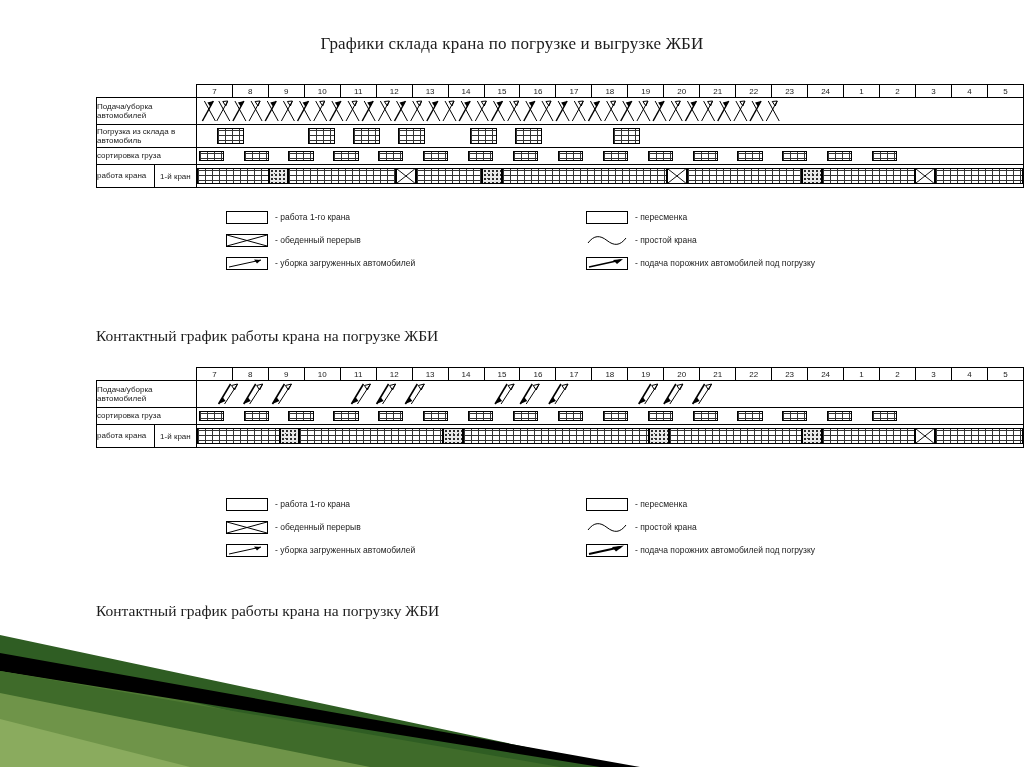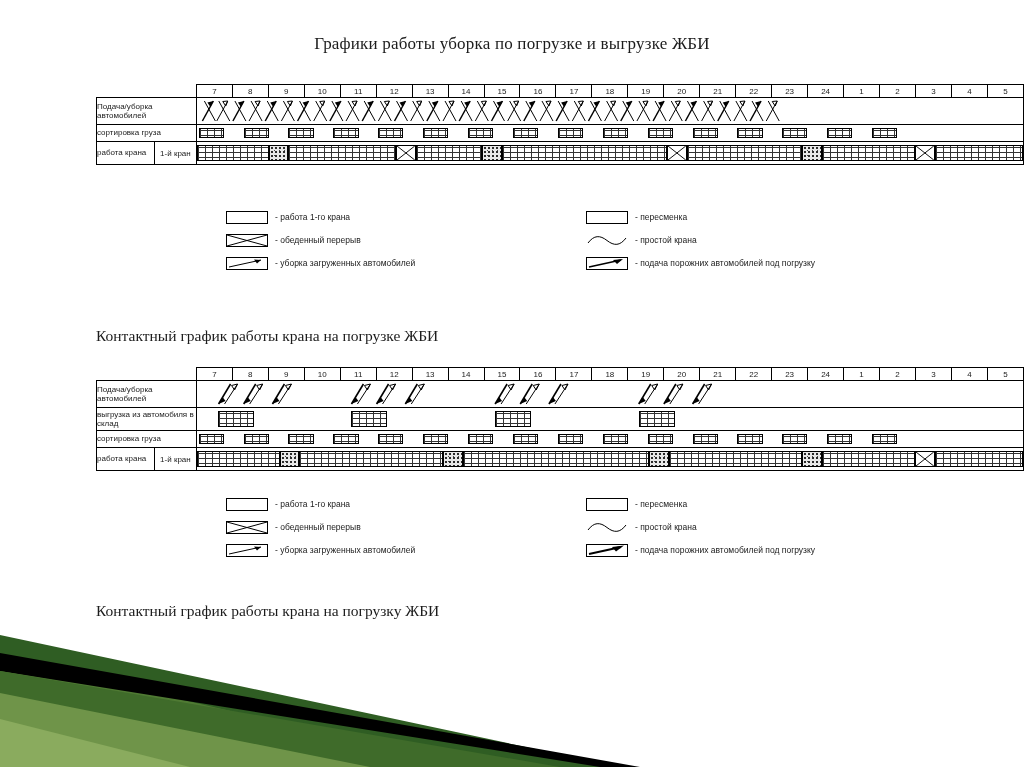--- a/index.html
+++ b/index.html
@@ -163,21 +163,21 @@
     font-family: "Liberation Serif", serif;
     font-size: 15.5px;
     color: #1c1c1c;
   }
   .caption.c1 { top: 327px; font-family: Liberation Serif, serif; }
   .caption.c2 { top: 602px; }
 </style>
 </head>
 <body>
 
-<div class="slide-title">Графики работы уборка по погрузке и выгрузке ЖБИ</div>
+<div class="slide-title">Графики склада крана по погрузке и выгрузке ЖБИ</div>
 
 <div class="chart-block first">
   <table class="gantt">
     <colgroup>
       <col style="width:58px">
         <col style="width:42px">
       <col span="23" style="width:36px">
     </colgroup>
     <tbody>
         <tr>
@@ -315,20 +315,34 @@
                 <line x1="538.9" y1="3" x2="549.9" y2="23" stroke="#000" stroke-width="1"></line>
                 <line x1="553.0608695652173" y1="23" x2="564.0608695652173" y2="3" stroke="#000" stroke-width="1.5"></line>
                 <polygon points="564.0608695652173,3 558.0608695652173,4.5 561.0608695652173,9" fill="#000"></polygon>
                 <line x1="555.0608695652173" y1="3" x2="566.0608695652173" y2="23" stroke="#000" stroke-width="1"></line>
                 <line x1="569.2217391304347" y1="23" x2="580.2217391304347" y2="3" stroke="#000" stroke-width="1"></line>
                 <polygon points="580.2217391304347,3 575.2217391304347,3.5 578.2217391304347,8" fill="none" stroke="#000"></polygon>
                 <line x1="571.2217391304347" y1="3" x2="582.2217391304347" y2="23" stroke="#000" stroke-width="1"></line>
               </svg></div>
       </td>
     </tr>
+    <tr class="r-load">
+      <td class="rowlabel thin" colspan="2">Погрузка из склада в автомобиль</td>
+      <td colspan="23" style="position:relative">
+        <div class="overlay" id="ov-c1-load">
+              <div class="bar pat-brick" style="left: 19.7522px; width: 26.9348px;"></div>
+              <div class="bar pat-brick" style="left: 111.33px; width: 26.9348px;"></div>
+              <div class="bar pat-brick" style="left: 156.222px; width: 26.9348px;"></div>
+              <div class="bar pat-brick" style="left: 201.113px; width: 26.9348px;"></div>
+              <div class="bar pat-brick" style="left: 272.939px; width: 26.9348px;"></div>
+              <div class="bar pat-brick" style="left: 317.83px; width: 26.9348px;"></div>
+              <div class="bar pat-brick" style="left: 416.591px; width: 26.9348px;"></div>
+            </div>
+      </td>
+    </tr>
     <tr class="r-sort">
       <td class="rowlabel thin" colspan="2">сортировка груза</td>
       <td colspan="23" style="position:relative">
         <div class="overlay" id="ov-c1-sort">
               <div class="bar pat-brick" style="left: 1.79565px; width: 25.1391px;"></div>
               <div class="bar pat-brick" style="left: 46.687px; width: 25.1391px;"></div>
               <div class="bar pat-brick" style="left: 91.5783px; width: 25.1391px;"></div>
               <div class="bar pat-brick" style="left: 136.47px; width: 25.1391px;"></div>
               <div class="bar pat-brick" style="left: 181.361px; width: 25.1391px;"></div>
               <div class="bar pat-brick" style="left: 226.252px; width: 25.1391px;"></div>
@@ -514,31 +528,20 @@
                 <polygon points="466.86956521739125,23 473.86956521739125,20 470.86956521739125,16" fill="#000"></polygon>
                 <line x1="472.86956521739125" y1="23" x2="485.86956521739125" y2="3" stroke="#000" stroke-width="1"></line>
                 <polygon points="485.86956521739125,3 479.86956521739125,4.5 482.86956521739125,9" fill="none" stroke="#000"></polygon>
                 <line x1="507.6" y1="3" x2="495.6" y2="23" stroke="#000" stroke-width="1.6"></line>
                 <polygon points="495.6,23 502.6,20 499.6,16" fill="#000"></polygon>
                 <line x1="501.6" y1="23" x2="514.6" y2="3" stroke="#000" stroke-width="1"></line>
                 <polygon points="514.6,3 508.6,4.5 511.6,9" fill="none" stroke="#000"></polygon>
               </svg></div>
       </td>
     </tr>
-    <tr class="r-load">
-      <td class="rowlabel thin" colspan="2">выгрузка из автомобиля в склад</td>
-      <td colspan="23" style="position:relative">
-        <div class="overlay" id="ov-c2-load">
-              <div class="bar pat-brick" style="left: 21.5478px; width: 35.913px;"></div>
-              <div class="bar pat-brick" style="left: 154.426px; width: 35.913px;"></div>
-              <div class="bar pat-brick" style="left: 298.078px; width: 35.913px;"></div>
-              <div class="bar pat-brick" style="left: 441.73px; width: 35.913px;"></div>
-            </div>
-      </td>
-    </tr>
     <tr class="r-sort">
       <td class="rowlabel thin" colspan="2">сортировка груза</td>
       <td colspan="23" style="position:relative">
         <div class="overlay" id="ov-c2-sort">
               <div class="bar pat-brick" style="left: 1.79565px; width: 25.1391px;"></div>
               <div class="bar pat-brick" style="left: 46.687px; width: 25.1391px;"></div>
               <div class="bar pat-brick" style="left: 91.5783px; width: 25.1391px;"></div>
               <div class="bar pat-brick" style="left: 136.47px; width: 25.1391px;"></div>
               <div class="bar pat-brick" style="left: 181.361px; width: 25.1391px;"></div>
               <div class="bar pat-brick" style="left: 226.252px; width: 25.1391px;"></div>

